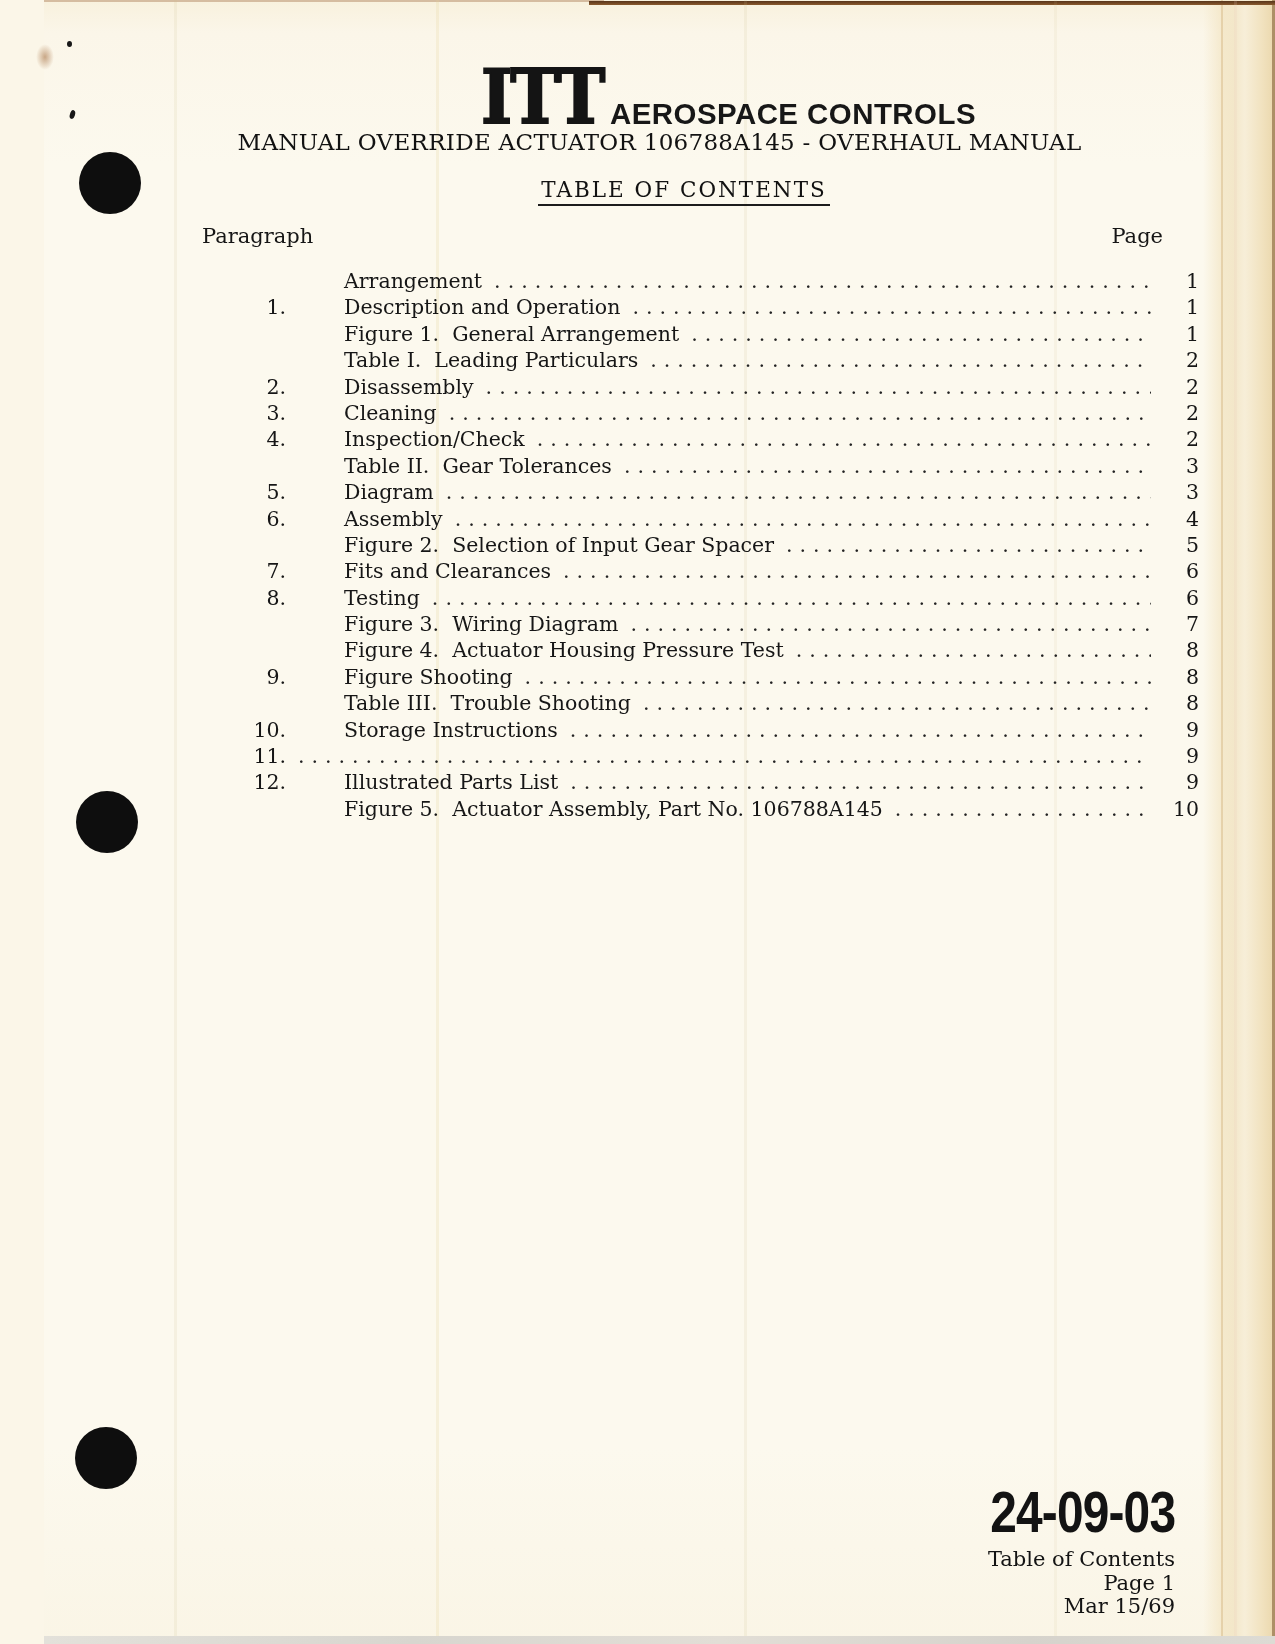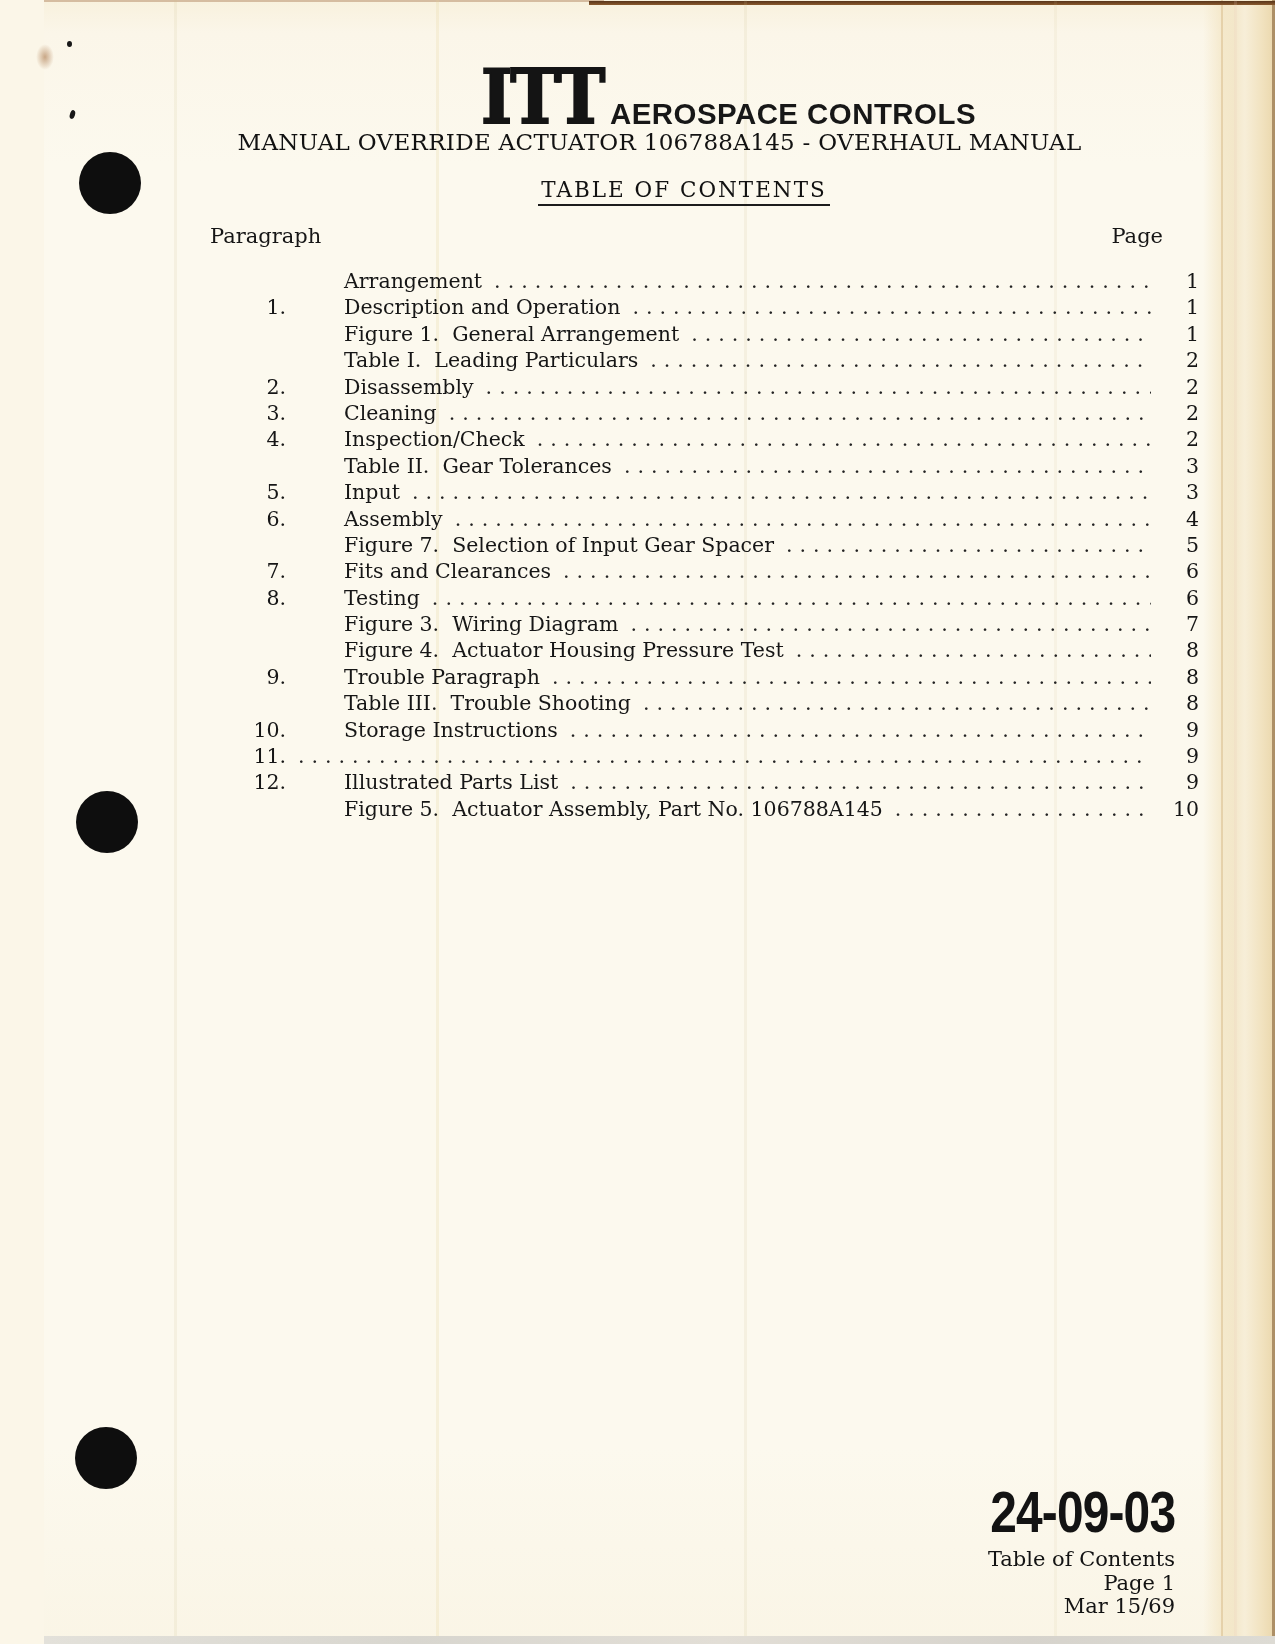--- a/index.html
+++ b/index.html
@@ -70,21 +70,21 @@
   .doc-title{
     position:absolute;left:0;right:0;top:130px;text-align:center;
     font-size:23px;line-height:1.1;letter-spacing:.3px;color:#121212;
   }
   .toc-heading-wrap{position:absolute;left:49px;right:0;top:177px;text-align:center;}
   .toc-heading{
     display:inline-block;font-size:21.5px;letter-spacing:2px;color:#121212;
     border-bottom:2px solid #1c1c1c;padding:0 3px 2px 3px;
   }
   
-  .label-paragraph{position:absolute;left:166px;top:224px;font-size:21px;}
+  .label-paragraph{position:absolute;left:158px;top:224px;font-size:21px;}
   .label-page{position:absolute;right:112px;top:224px;font-size:21px;}
   
   .toc-list{position:absolute;left:160px;top:268px;width:995px;}
   .toc-row{display:flex;align-items:baseline;height:26.4px;line-height:26.4px;font-size:20.5px;}
   .toc-num{flex:none;width:82px;text-align:right;white-space:pre;}
   .toc-title{flex:none;margin-left:58px;white-space:pre;}
   .toc-leader{
     flex:1 1 0;overflow:hidden;white-space:nowrap;margin-left:12px;
     letter-spacing:7px;color:#222;font-size:20.5px;
   }
@@ -175,33 +175,33 @@
         <span class="toc-page">2</span>
       </div>
       <div class="toc-row">
         <span class="toc-num"></span>
         <span class="toc-title">Table II.  Gear Tolerances</span>
         <span class="toc-leader">..........................................................................................</span>
         <span class="toc-page">3</span>
       </div>
       <div class="toc-row">
         <span class="toc-num">5.</span>
-        <span class="toc-title">Input</span>
+        <span class="toc-title">Diagram</span>
         <span class="toc-leader">..........................................................................................</span>
         <span class="toc-page">3</span>
       </div>
       <div class="toc-row">
         <span class="toc-num">6.</span>
         <span class="toc-title">Assembly</span>
         <span class="toc-leader">..........................................................................................</span>
         <span class="toc-page">4</span>
       </div>
       <div class="toc-row">
         <span class="toc-num"></span>
-        <span class="toc-title">Figure 7.  Selection of Input Gear Spacer</span>
+        <span class="toc-title">Figure 2.  Selection of Input Gear Spacer</span>
         <span class="toc-leader">..........................................................................................</span>
         <span class="toc-page">5</span>
       </div>
       <div class="toc-row">
         <span class="toc-num">7.</span>
         <span class="toc-title">Fits and Clearances</span>
         <span class="toc-leader">..........................................................................................</span>
         <span class="toc-page">6</span>
       </div>
       <div class="toc-row">
@@ -217,21 +217,21 @@
         <span class="toc-page">7</span>
       </div>
       <div class="toc-row">
         <span class="toc-num"></span>
         <span class="toc-title">Figure 4.  Actuator Housing Pressure Test</span>
         <span class="toc-leader">..........................................................................................</span>
         <span class="toc-page">8</span>
       </div>
       <div class="toc-row">
         <span class="toc-num">9.</span>
-        <span class="toc-title">Trouble Paragraph</span>
+        <span class="toc-title">Figure Shooting</span>
         <span class="toc-leader">..........................................................................................</span>
         <span class="toc-page">8</span>
       </div>
       <div class="toc-row">
         <span class="toc-num"></span>
         <span class="toc-title">Table III.  Trouble Shooting</span>
         <span class="toc-leader">..........................................................................................</span>
         <span class="toc-page">8</span>
       </div>
       <div class="toc-row">

